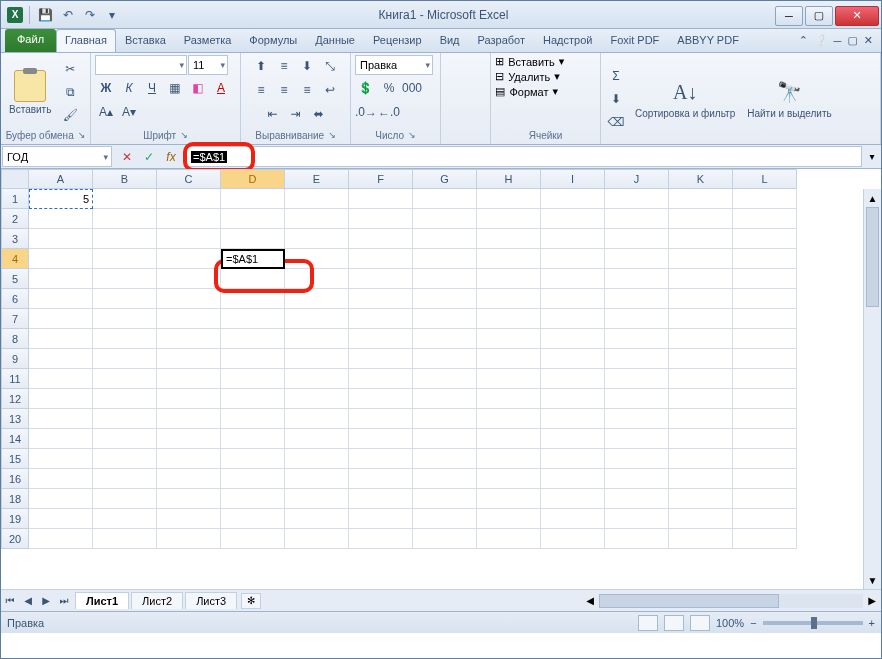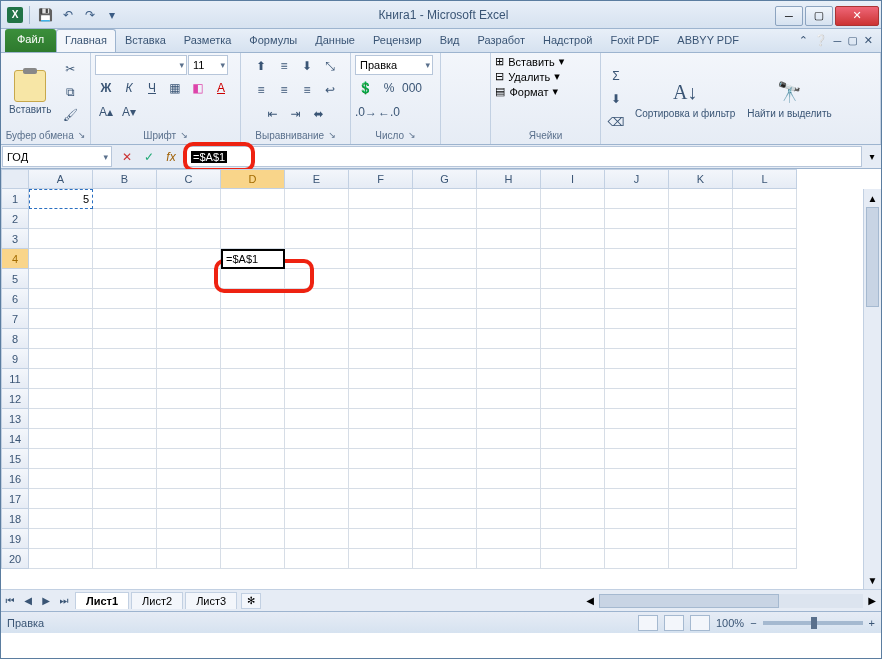--- a/index.html
+++ b/index.html
@@ -514,35 +514,20 @@
         <div class="cell"></div>
         <div class="cell"></div>
         <div class="cell"></div>
         <div class="cell"></div>
         <div class="cell"></div>
         <div class="cell"></div>
         <div class="cell"></div>
         <div class="cell"></div>
       </div>
       <div class="grid-row">
-        <div class="rowh">17</div>
-        <div class="cell"></div>
-        <div class="cell"></div>
-        <div class="cell"></div>
-        <div class="cell"></div>
-        <div class="cell"></div>
-        <div class="cell"></div>
-        <div class="cell"></div>
-        <div class="cell"></div>
-        <div class="cell"></div>
-        <div class="cell"></div>
-        <div class="cell"></div>
-        <div class="cell"></div>
-      </div>
-      <div class="grid-row">
         <div class="rowh">18</div>
         <div class="cell"></div>
         <div class="cell"></div>
         <div class="cell"></div>
         <div class="cell"></div>
         <div class="cell"></div>
         <div class="cell"></div>
         <div class="cell"></div>
         <div class="cell"></div>
         <div class="cell"></div>

